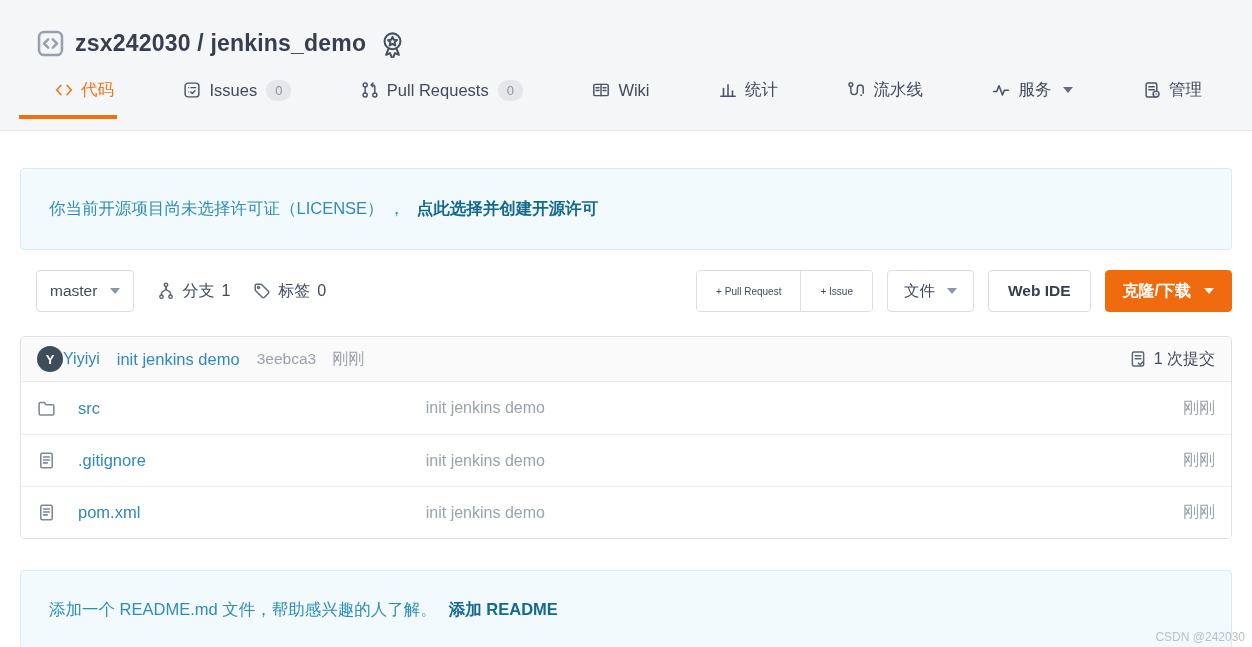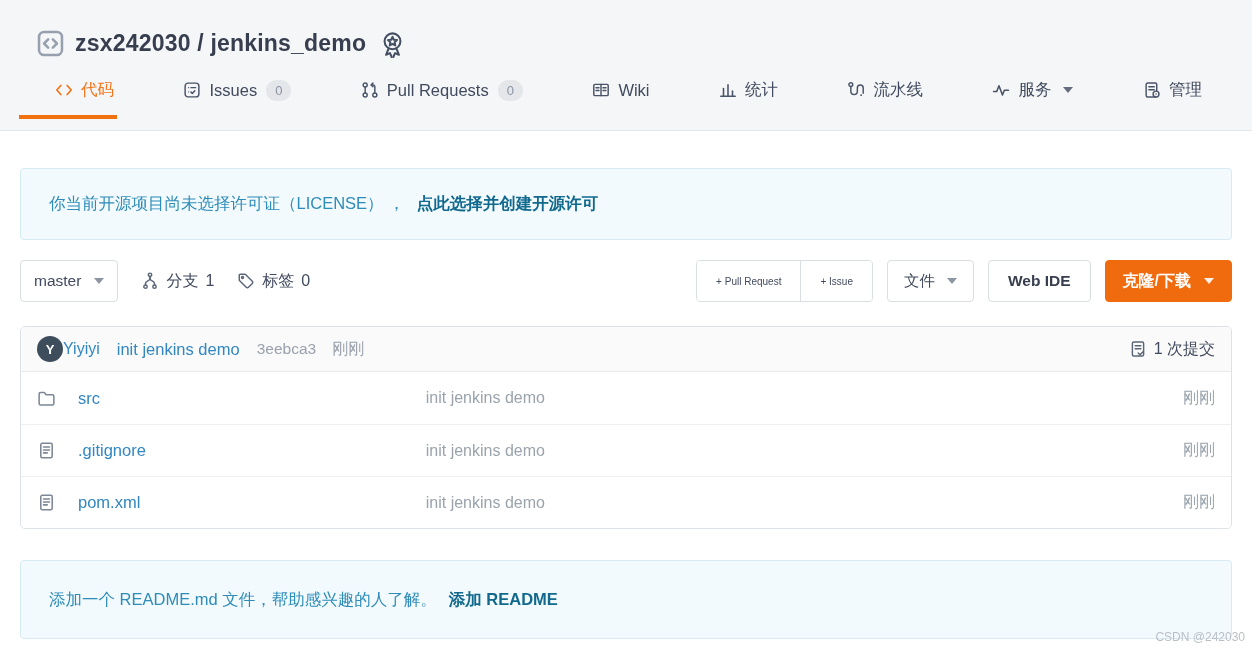--- a/index.html
+++ b/index.html
@@ -31,33 +31,33 @@
   }
   .count-badge {
     background:#e4e6e9; color:#8d94a3; font-size:13px; line-height:1;
     padding:4px 9px; border-radius:10px; margin-left:1px;
   }
   .caret { width:0; height:0; border-left:5px solid transparent; border-right:5px solid transparent;
     border-top:6px solid currentColor; display:inline-block; margin-left:4px; opacity:.8; }
 
   
   .notice-banner {
-    margin:37px 20px 0; height:72px; background:#f2fafd; border:1px solid #d6ebf4;
+    margin:37px 20px 0; height:82px; background:#f2fafd; border:1px solid #d6ebf4;
     border-radius:4px; display:flex; align-items:center; padding:0 28px; font-size:16.5px; color:#2e8cb8;
   }
   .notice-banner .banner-link { color:#11698e; font-weight:bold; margin-left:12px; cursor:pointer; }
   .readme-banner { margin-top:31px; height:79px; }
 
   
   .branch-bar { margin:20px 20px 0; display:flex; align-items:center; height:42px; }
   .btn {
     height:42px; background:#fff; border:1px solid #d9dee3; border-radius:4px;
     display:flex; align-items:center; padding:0 16px; font-size:15.5px; color:#414a5e; cursor:pointer;
   }
-  .branch-select { padding:0 13px; gap:9px; }
+  .branch-select { padding:0 13px; gap:9px;margin-left:16px; }
   .branch-select .caret, .files-btn .caret { color:#707a8c; }
   .ref-item { display:flex; align-items:center; gap:7px; margin-left:23px; font-size:16px; color:#414a5e; cursor:pointer; }
   .ref-item .ref-icon { color:#5b6578; }
   .spacer { flex:1; }
   .btn-group { display:flex; height:42px; border:1px solid #d9dee3; border-radius:4px; overflow:hidden; background:#fff; }
   .btn-group .group-btn {
     display:flex; align-items:center; padding:0 19px; font-size:10px; color:#414a5e; cursor:pointer; background:#fff;
   }
   .btn-group .group-btn + .group-btn { border-left:1px solid #d9dee3; }
   .files-btn { margin-left:14px; gap:8px; }

